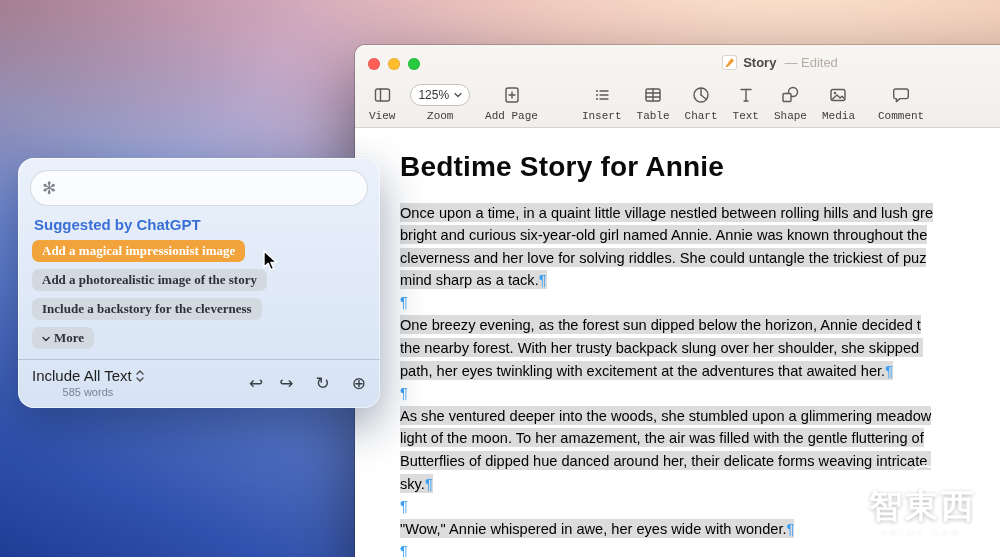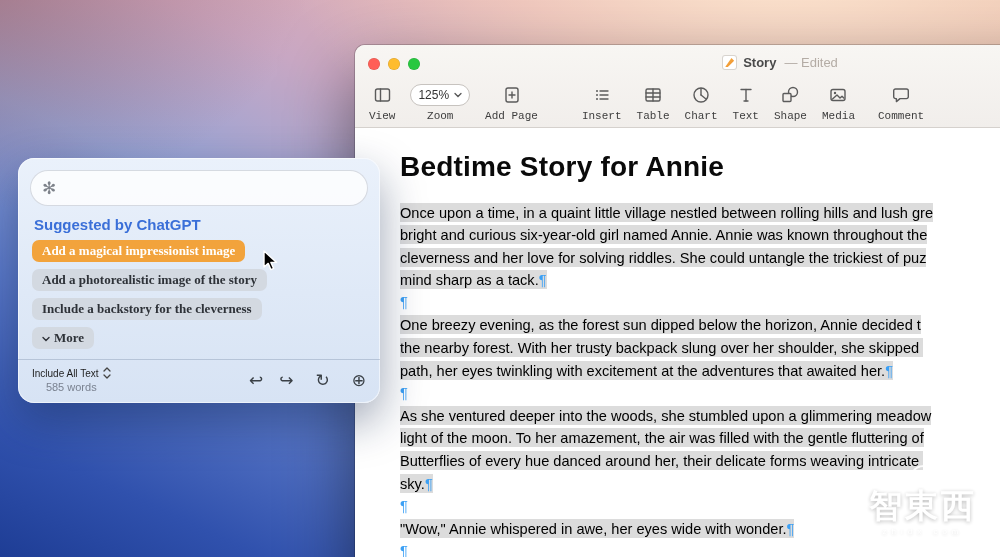--- a/index.html
+++ b/index.html
@@ -83,21 +83,21 @@
     display:table; margin:0 0 7px 14px; padding:3px 10px; border-radius:7px;
     font-size:13px; font-weight:600; background:#d3d9e1; color:#2e3238; cursor:default;
     border:none; font-family:Liberation Serif, serif;
   }
   .sugg.active { color:#fff; }
   .sugg .chev { margin-right:4px; }
   .panel-footer {
     border-top:1px solid rgba(100,120,150,.30); margin-top:10px;
     padding:7px 14px 10px; display:flex; justify-content:space-between; align-items:center;
   }
-  .ft-top { font-size:10px; color:#1e1e1e; display:flex; gap:4px; align-items:center; font-weight:500; }
+  .ft-top { font-size:15px; color:#1e1e1e; display:flex; gap:4px; align-items:center; font-weight:500; }
   .ft-words { font-size:11px; color:#7a8290; margin-top:2px;text-align:center; }
   .ficons { display:flex; align-items:center; font-size:17px; color:#3a4046; font-family:"DejaVu Sans", sans-serif; }
   .ficon { margin-left:16px; cursor:default; }
   .ficon:first-child { margin-left:0; }
   .ficon.wide { margin-left:22px; }
 
   
   .cursor { position:absolute; left:262px; top:250px; z-index:50; pointer-events:none; }
   .wm {
     position:absolute; left:843px; top:462px; width:160px; text-align:center;
@@ -234,21 +234,21 @@
         <div class="doc-line"><span class="hl">bright and curious six-year-old girl named Annie. Annie was known throughout the</span></div>
         <div class="doc-line"><span class="hl">cleverness and her love for solving riddles. She could untangle the trickiest of puz</span></div>
         <div class="doc-line"><span class="hl">mind sharp as a tack.<span class="pilcrow">¶</span></span></div>
         <div class="doc-line"><span class="pilcrow">¶</span></div>
         <div class="doc-line"><span class="hl">One breezy evening, as the forest sun dipped below the horizon, Annie decided t</span></div>
         <div class="doc-line"><span class="hl">the nearby forest. With her trusty backpack slung over her shoulder, she skipped </span></div>
         <div class="doc-line"><span class="hl">path, her eyes twinkling with excitement at the adventures that awaited her.<span class="pilcrow">¶</span></span></div>
         <div class="doc-line"><span class="pilcrow">¶</span></div>
         <div class="doc-line"><span class="hl">As she ventured deeper into the woods, she stumbled upon a glimmering meadow</span></div>
         <div class="doc-line"><span class="hl">light of the moon. To her amazement, the air was filled with the gentle fluttering of</span></div>
-        <div class="doc-line"><span class="hl">Butterflies of every hue danced around her, their delicate forms weaving intricate </span></div>
+        <div class="doc-line"><span class="hl">Butterflies of dipped hue danced around her, their delicate forms weaving intricate </span></div>
         <div class="doc-line"><span class="hl">sky.<span class="pilcrow">¶</span></span></div>
         <div class="doc-line"><span class="pilcrow">¶</span></div>
         <div class="doc-line"><span class="hl">"Wow," Annie whispered in awe, her eyes wide with wonder.<span class="pilcrow">¶</span></span></div>
         <div class="doc-line"><span class="pilcrow">¶</span></div>
       </div>
   </div>
 </div>
 
 <div class="panel">
   <div class="panel-input">

